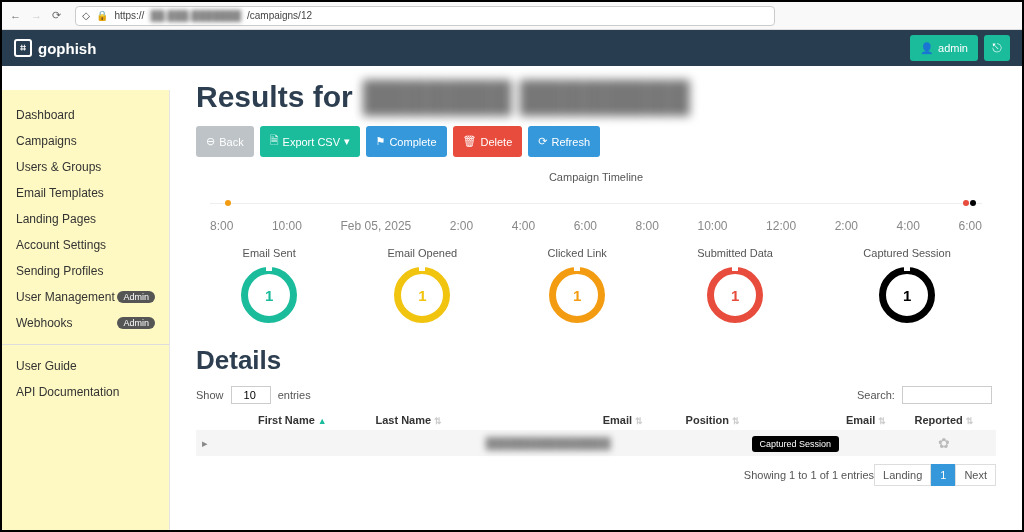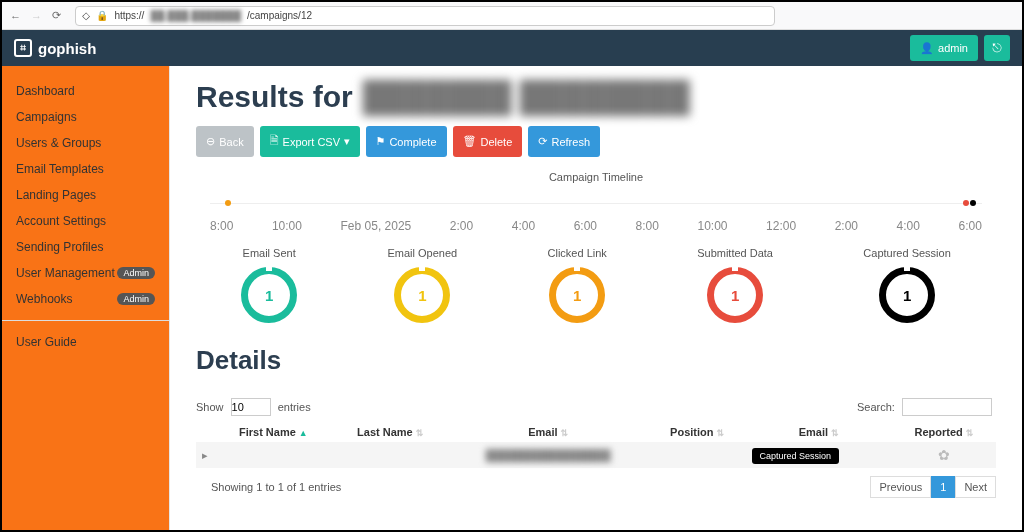--- a/index.html
+++ b/index.html
@@ -11,21 +11,21 @@
 .url-blur { filter: blur(2px); color: #888; }
 .ext-icons { margin-left: auto; display: flex; gap: 9px; align-items: center; }
 .ext-icons span { width: 14px; height: 14px; display: inline-flex; align-items: center; justify-content: center; font-size: 12px; }
 .topbar { height: 36px; background: #283e50; display: flex; align-items: center; padding: 0 12px; color: #fff; }
 .logo { display: flex; align-items: center; gap: 6px; font-weight: bold; font-size: 15px; }
 .logo-hex { width: 18px; height: 18px; border: 2px solid #fff; transform: rotate(0deg); border-radius: 3px; display: flex; align-items: center; justify-content: center; font-size: 10px; }
 .topbar-right { margin-left: auto; display: flex; gap: 6px; }
 .btn-admin { background: #1abc9c; color: #fff; border: none; padding: 5px 10px; font-size: 11px; border-radius: 3px; display: flex; align-items: center; gap: 4px; }
 .btn-exit { background: #1abc9c; color: #fff; border: none; width: 26px; height: 26px; border-radius: 3px; display:flex; align-items:center; justify-content:center; font-size:12px;}
 .body-row { flex: 1; display: flex; overflow: hidden; }
-.sidebar { width: 168px; background: #f97316; border-right: 1px solid #e5e5e5; padding: 12px 0; font-size: 12px; }
+.sidebar { width: 168px; background: #fef9c3; border-right: 1px solid #e5e5e5; padding: 12px 0; font-size: 12px; margin-top: 24px; }
 .sidebar .nav-item { padding: 6px 14px; color: #333; display: flex; align-items: center; justify-content: space-between; cursor: pointer; }
 .sidebar .divider { border-top: 1px solid #ddd; margin: 8px 0; }
 .badge-admin { background: #555; color: #fff; border-radius: 8px; font-size: 9px; padding: 1px 6px; }
 .main { flex: 1; overflow-y: auto; padding: 14px 26px 10px 26px; }
 h1.title { font-size: 30px; font-weight: 800; color: #2c3e50; margin-bottom: 12px; display: flex; gap: 10px; align-items: baseline; }
 .title-blur { filter: blur(5px); color: #777; }
 .btn-row { display: flex; gap: 6px; margin-bottom: 14px; }
 .btn { border: none; color: #fff; font-size: 11px; padding: 6px 10px; border-radius: 3px; display: inline-flex; align-items: center; gap: 4px; cursor: pointer; }
 .btn-back { background: #bdc3c7; }
 .btn-export { background: #1abc9c; }
@@ -34,35 +34,35 @@
 .btn-refresh { background: #3498db; }
 .timeline { text-align: center; font-size: 11px; color: #555; margin-bottom: 6px; }
 .timeline-bar { height: 26px; position: relative; border-bottom: 0px; margin: 0 14px 4px 14px; }
 .timeline-line { position:absolute; left:0; right:0; top:14px; height:1px; background:#eee;}
 .tl-dot { position: absolute; top: 11px; width: 6px; height: 6px; border-radius: 50%; }
 .axis { display: flex; justify-content: space-between; font-size: 12px; color: #888; margin: 0 14px 14px 14px; }
 .stats { display: flex; justify-content: space-around; margin-bottom: 22px; }
 .stat { text-align: center; font-size: 11px; color: #555; }
 .ring { width: 56px; height: 56px; border-radius: 50%; margin: 8px auto 0 auto; display: flex; align-items: center; justify-content: center; font-size: 15px; font-weight: bold; border-width: 7px; border-style: solid; position:relative; }
 .ring::after{ content:""; position:absolute; top:-9px; left:50%; transform:translateX(-50%); width:6px; height:6px; background:#fff; }
-h2.details { font-size: 26px; font-weight: 800; color: #2c3e50; margin-bottom: 22px; }
+h2.details { font-size: 26px; font-weight: 800; color: #2c3e50; margin-bottom: 10px; }
 .tbl-top { display: flex; justify-content: space-between; font-size: 11px; color: #555; margin-bottom: 6px; align-items:center;}
-.tbl-top input { border: 1px solid #ccc; font-size: 11px; padding: 2px 0; width: 40px; margin: 0 4px; }
+.tbl-top input { border: 1px solid #ccc; font-size: 11px; padding: 2px 12px; width: 40px; margin: 0 4px; }
 .search-in { width: 90px !important; }
 table { width: 100%; font-size: 11px; border-collapse: collapse; }
-th { text-align: center; color: #333; font-weight: bold; padding: 4px 6px; position:relative; }
+th { text-align: right; color: #333; font-weight: bold; padding: 4px 6px; position:relative; }
 th .sort{ color:#ccc; font-size:9px; margin-left:3px;}
 th .sort.active{ color:#1abc9c;}
 td { padding: 5px 6px; }
 tbody tr { background: #f5f5f5; }
 .status-pill { background: #000; color: #fff; font-size: 9px; padding: 3px 8px; border-radius: 3px; }
 .expand { color: #888; cursor:pointer;}
 .cell-blur { filter: blur(3px); color:#888;}
 .gear { color: #bbb; font-size: 14px; }
-.tbl-bottom { display: flex; justify-content: space-between; font-size: 11px; color: #555; margin-top: 8px; align-items:center;margin-left:15px;}
+.tbl-bottom { display: flex; justify-content: flex-end; font-size: 11px; color: #555; margin-top: 8px; align-items:center;margin-left:15px;}
 .pager { display: flex; }
 .pager div { border: 1px solid #ddd; padding: 4px 8px; font-size: 11px; color:#555; cursor:pointer;}
 .pager .active { background: #3498db; color: #fff; border-color:#3498db;}
 </style>
 </head>
 <body>
 
 <div class="frame">
   <div class="browser-bar">
     <div class="nav-arrows">
@@ -122,20 +122,23 @@
           <span>User Management</span>
           <span class="badge-admin">Admin</span>
         </div>
       <div class="nav-item">
           <span>Webhooks</span>
           <span class="badge-admin">Admin</span>
         </div>
       <div class="divider"></div>
       <div class="nav-item">
           <span>User Guide</span>
+        </div>
+      <div class="nav-item">
+          <span>API Documentation</span>
         </div>
     </div>
 
     <div class="main">
       <h1 class="title">
         <span>Results for</span>
         <span class="title-blur">███████ ████████</span>
       </h1>
 
       <div class="btn-row">
@@ -251,20 +254,20 @@
             <td></td>
             <td><span class="status-pill">Captured Session</span></td>
             <td style="text-align:center"><span class="gear">✿</span></td>
           </tr>
         </tbody>
       </table>
 
       <div class="tbl-bottom">
         <div>Showing 1 to 1 of 1 entries</div>
         <div class="pager">
-          <div>Previous</div>
+          <div>Landing</div>
           <div class="active">1</div>
           <div>Next</div>
         </div>
       </div>
     </div>
   </div>
 </div>
 
 </body></html>

